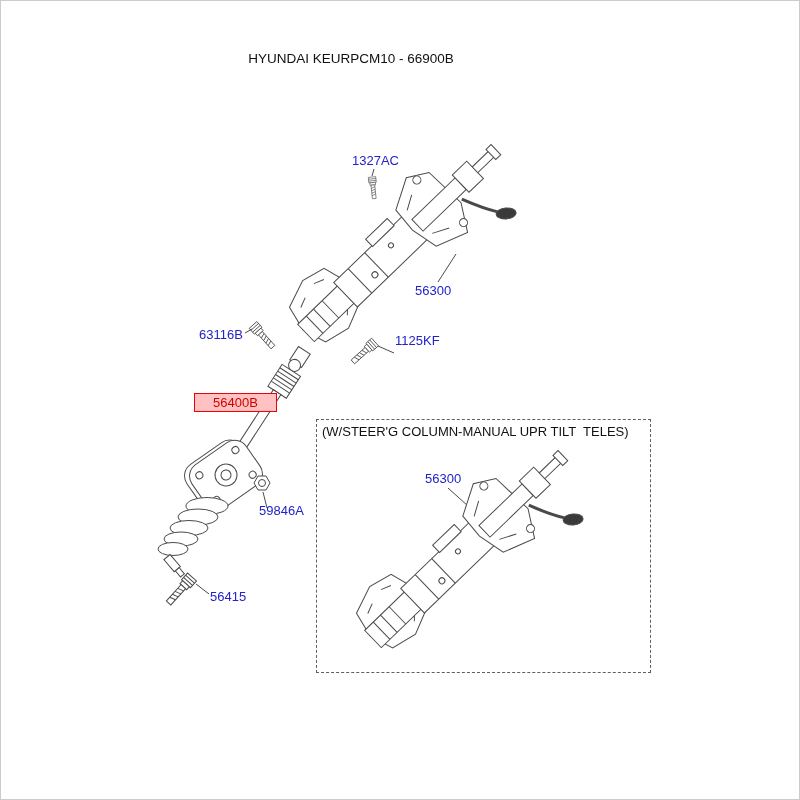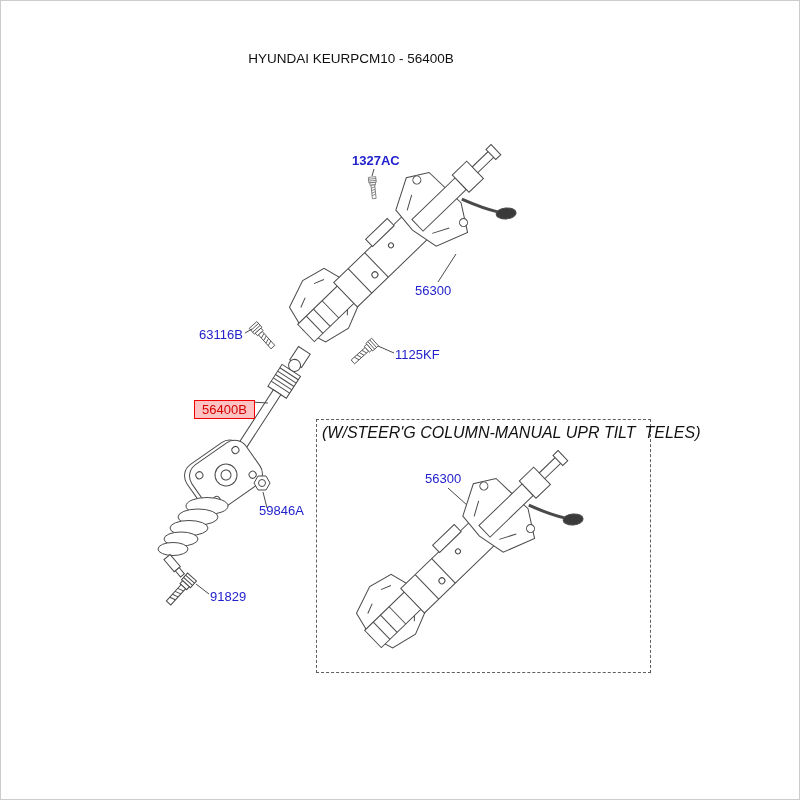--- a/index.html
+++ b/index.html
@@ -28,44 +28,42 @@
     font-size:13px;
     color:var(--part-label,#2222cc);
     white-space:nowrap;
     cursor:pointer;
     line-height:15px;
   }
   .plabel.highlight{
     color:var(--highlight-text,#d40000);
     background:var(--highlight-bg,#ffc2c2);
     border:1px solid var(--highlight-border,#f00000);
-    padding:1px 7px;
-    margin-top:7px;
+    padding:1px 18px;
   }
   .inset-box{
     position:absolute;
     left:315px;top:418px;
     width:333px;height:252px;
     border:1px dashed #5f5f5f;
   }
   .inset-caption{
     position:absolute;
     left:5px;top:4px;
-    font-size:16px;
+    font-size:13px;
     color:#111;
     white-space:pre;
-    font-style:italic;
   }
 </style>
 </head>
 <body>
 
 <div class="page">
 
-  <div class="title">HYUNDAI KEURPCM10 - 56400B</div>
+  <div class="title">HYUNDAI KEURPCM10 - 66900B</div>
 
   <div class="inset-box">
     <div class="inset-caption">(W/STEER'G COLUMN-MANUAL UPR TILT  TELES)</div>
   </div>
 
   <svg class="artwork" viewBox="0 0 800 800" stroke="#4a4a4a" fill="none" stroke-width="1">
     <defs>
 
       <g id="col">
 
@@ -165,22 +163,22 @@
       <line x1="393" y1="352" x2="377" y2="345"></line>
       <line x1="249" y1="401" x2="267" y2="402"></line>
       <line x1="266" y1="507" x2="262" y2="491"></line>
       <line x1="208" y1="593" x2="195" y2="583"></line>
       <line x1="447" y1="487" x2="467" y2="505"></line>
     </g>
 
     <use href="#col" transform="translate(372,638) rotate(-44)"></use>
   </svg>
 
-  <div class="plabel" style="left:351px;top:152px;font-weight:bold;">1327AC</div>
+  <div class="plabel" style="left:351px;top:152px;">1327AC</div>
   <div class="plabel" style="left:414px;top:282px;">56300</div>
   <div class="plabel" style="left:198px;top:326px;">63116B</div>
-  <div class="plabel" style="left:394px;top:346px;">1125KF</div>
+  <div class="plabel" style="left:394px;top:332px;">1125KF</div>
   <div class="plabel highlight" style="left:193px;top:392px;">56400B</div>
   <div class="plabel" style="left:258px;top:502px;">59846A</div>
-  <div class="plabel" style="left:209px;top:588px;">91829</div>
+  <div class="plabel" style="left:209px;top:588px;">56415</div>
   <div class="plabel" style="left:424px;top:470px;">56300</div>
 
 </div>
 
 </body></html>

